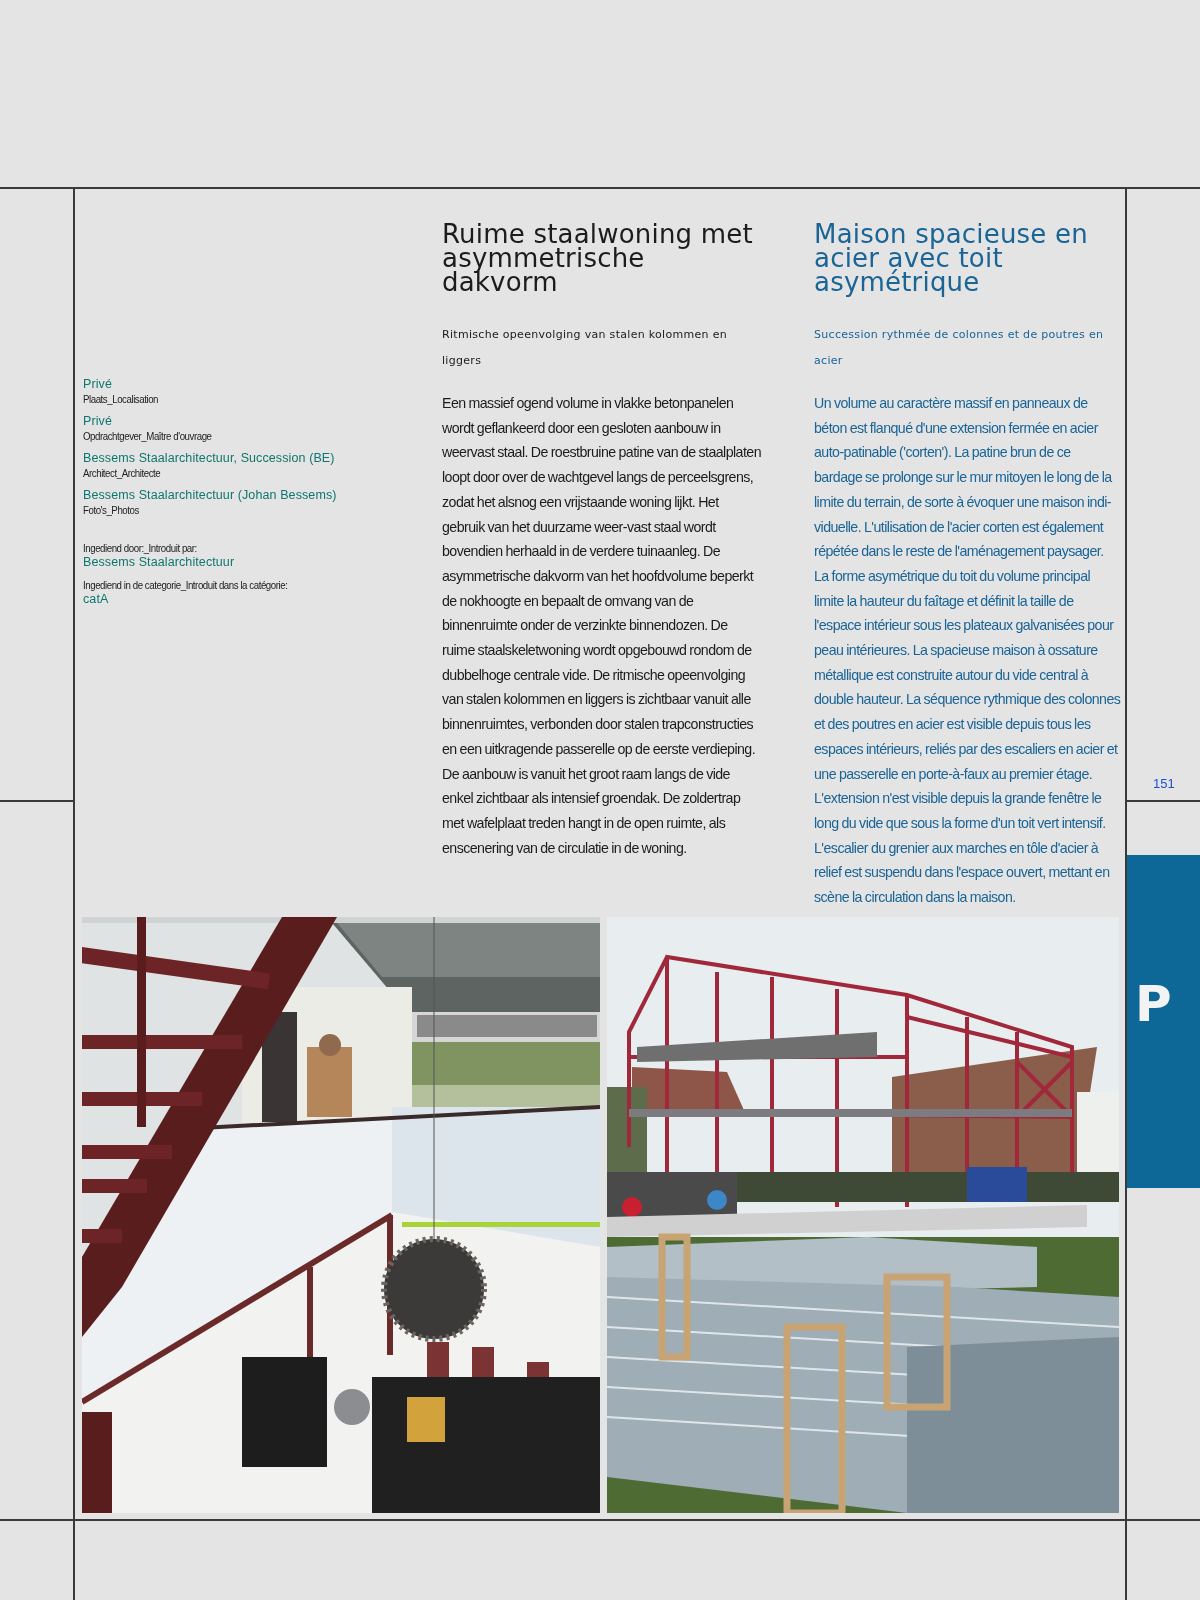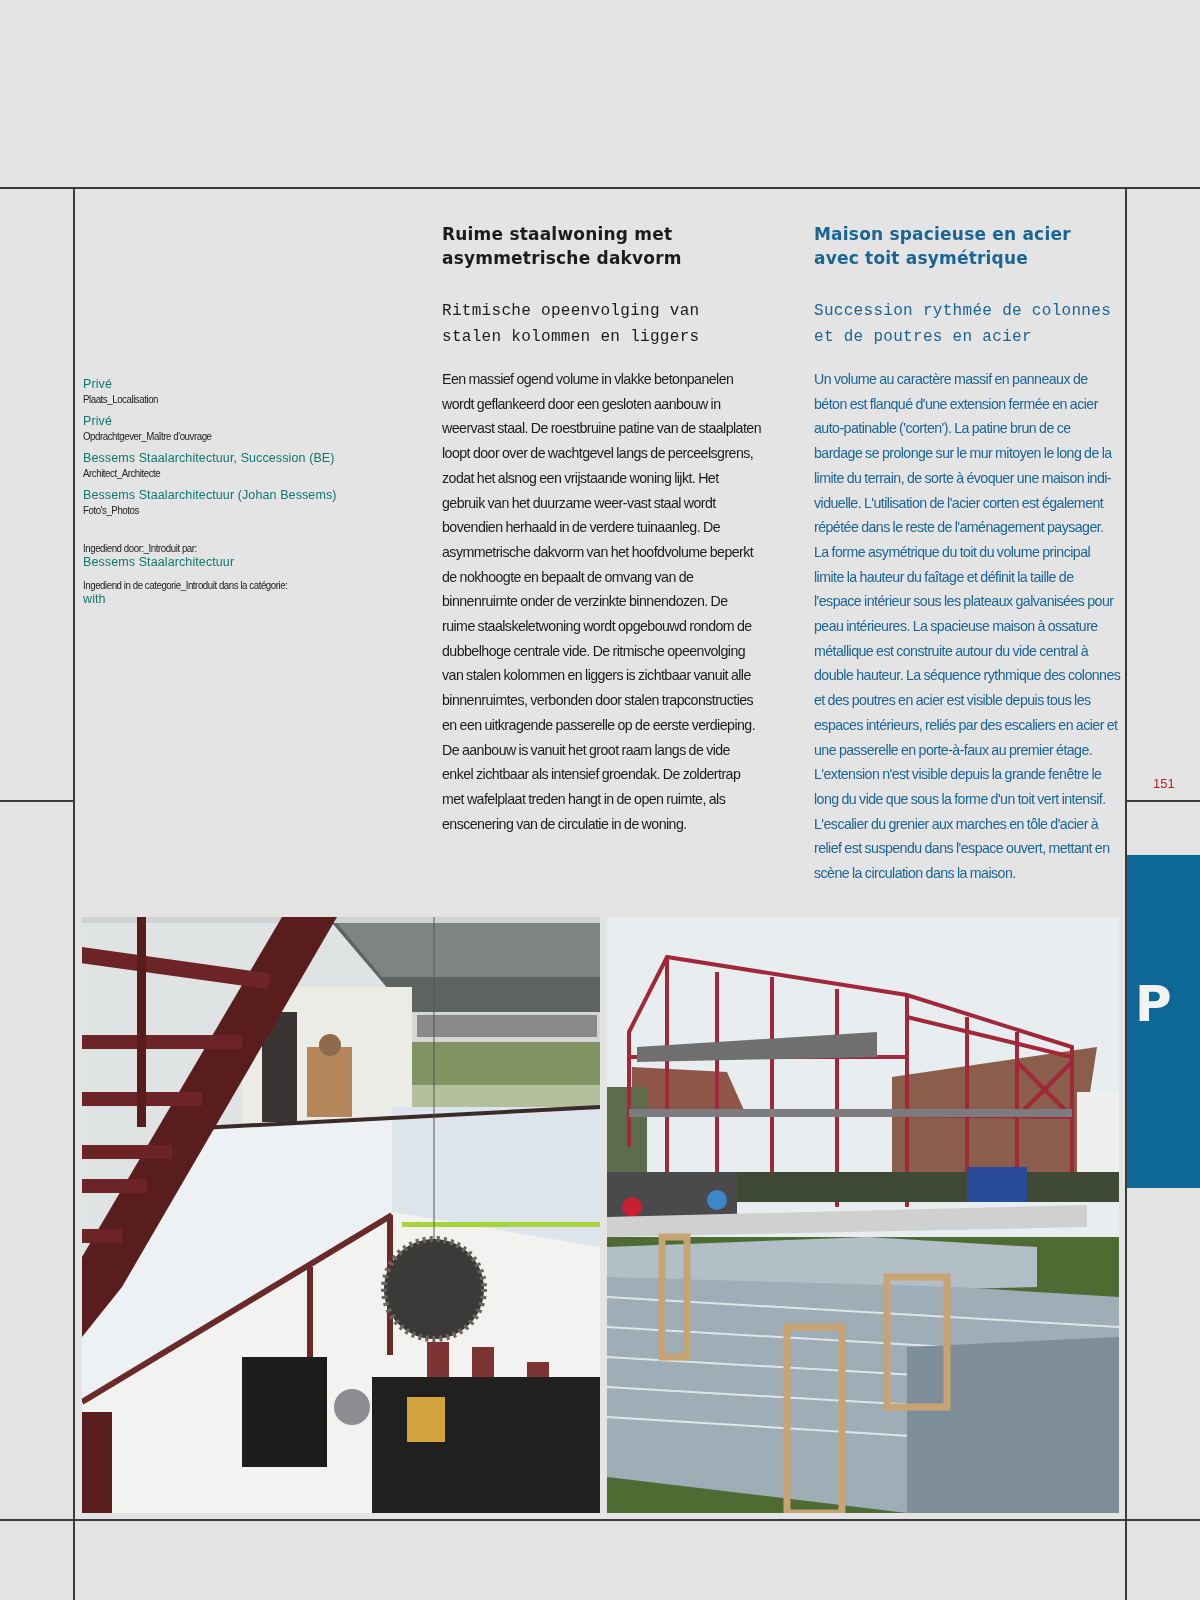--- a/index.html
+++ b/index.html
@@ -14,27 +14,27 @@
 
   .meta { position: absolute; left: 83px; top: 377px; width: 300px; }
   .meta .grp { margin-bottom: 8px; }
   .meta .val { font-family: "Liberation Sans", sans-serif; font-size: 12.5px; line-height: 15px; color: #0f766e; letter-spacing: 0.1px; }
   .meta .lbl { font-family: "Liberation Sans", sans-serif; font-size: 11px; line-height: 14px; color: #222; letter-spacing: -0.5px; transform: scaleX(0.88); transform-origin: left; white-space: nowrap; }
   .meta .spacer { height: 16px; }
 
   .col { position: absolute; top: 222px; width: 320px; }
   .col.nl { left: 442px; }
   .col.fr { left: 801px; }
-  .col h1 { margin: 0; font-size: 17px; line-height: 24px; font-weight: bold; letter-spacing: 0.2px; }
-  .col h2 { margin: 28px 0 0 0; font-size: 16px; line-height: 26px; font-weight: normal; letter-spacing: 0.3px; font-family: Liberation Mono, monospace; }
+  .col h1 { margin: 0; font-size: 26px; line-height: 24px; font-weight: normal; letter-spacing: 0.2px; }
+  .col h2 { margin: 28px 0 0 0; font-size: 11px; line-height: 26px; font-weight: normal; letter-spacing: 0.3px; }
   .col p { margin: 17px 0 0 0; font-family: "Liberation Sans", sans-serif; font-size: 14.2px; line-height: 24.7px; letter-spacing: -0.55px; word-spacing: -0.5px; }
   .col.fr h1, .col.fr h2, .col.fr p { color: #1a6496; margin-left: 13px; }
   .col.nl h1, .col.nl h2, .col.nl p { color: #1c1c1c; }
 
-  .pagenum { position: absolute; left: 1153px; top: 776px; font-family: "Liberation Sans", sans-serif; font-size: 13px; color: #b91c1c; }
+  .pagenum { position: absolute; left: 1153px; top: 776px; font-family: "Liberation Sans", sans-serif; font-size: 13px; color: #1d4ed8; }
   .tab { position: absolute; left: 1127px; top: 855px; width: 73px; height: 333px; background: #0d6797; }
   .tab span { position: absolute; left: 8px; top: 120px; font-family: "DejaVu Sans", sans-serif; font-weight: bold; font-size: 50px; color: #f3f3f3; }
 
   .photo { position: absolute; top: 917px; height: 596px; overflow: hidden; }
   .photo.left { left: 82px; width: 518px; background: #e8ecef; }
   .photo.right { left: 607px; width: 512px; background: #e9eef1; }
   .photo svg { display: block; width: 100%; height: 100%; }
 </style>
 </head>
 <body>
@@ -63,21 +63,21 @@
     <div class="val">Bessems Staalarchitectuur (Johan Bessems)</div>
     <div class="lbl">Foto's_Photos</div>
   </div>
   <div class="spacer"></div>
   <div class="grp">
     <div class="lbl">Ingediend door:_Introduit par:</div>
     <div class="val">Bessems Staalarchitectuur</div>
   </div>
   <div class="grp">
     <div class="lbl">Ingediend in de categorie_Introduit dans la catégorie:</div>
-    <div class="val">with</div>
+    <div class="val">catA</div>
   </div>
 </div>
 
 <div class="col nl">
   <h1>Ruime staalwoning met asymmetrische dakvorm</h1>
   <h2>Ritmische opeenvolging van stalen kolommen en liggers</h2>
   <p>Een massief ogend volume in vlakke betonpanelen wordt geflankeerd door een gesloten aanbouw in weervast staal. De roestbruine patine van de staalplaten loopt door over de wachtgevel langs de perceelsgrens, zodat het alsnog een vrijstaande woning lijkt. Het gebruik van het duurzame weer-vast staal wordt bovendien herhaald in de verdere tuinaanleg. De asymmetrische dakvorm van het hoofdvolume beperkt de nokhoogte en bepaalt de omvang van de binnenruimte onder de verzinkte binnendozen. De ruime staalskeletwoning wordt opgebouwd rondom de dubbelhoge centrale vide. De ritmische opeenvolging van stalen kolommen en liggers is zichtbaar vanuit alle binnenruimtes, verbonden door stalen trapconstructies en een uitkragende passerelle op de eerste verdieping. De aanbouw is vanuit het groot raam langs de vide enkel zichtbaar als intensief groendak. De zoldertrap met wafelplaat treden hangt in de open ruimte, als enscenering van de circulatie in de woning.</p>
 </div>
 
 <div class="col fr">

